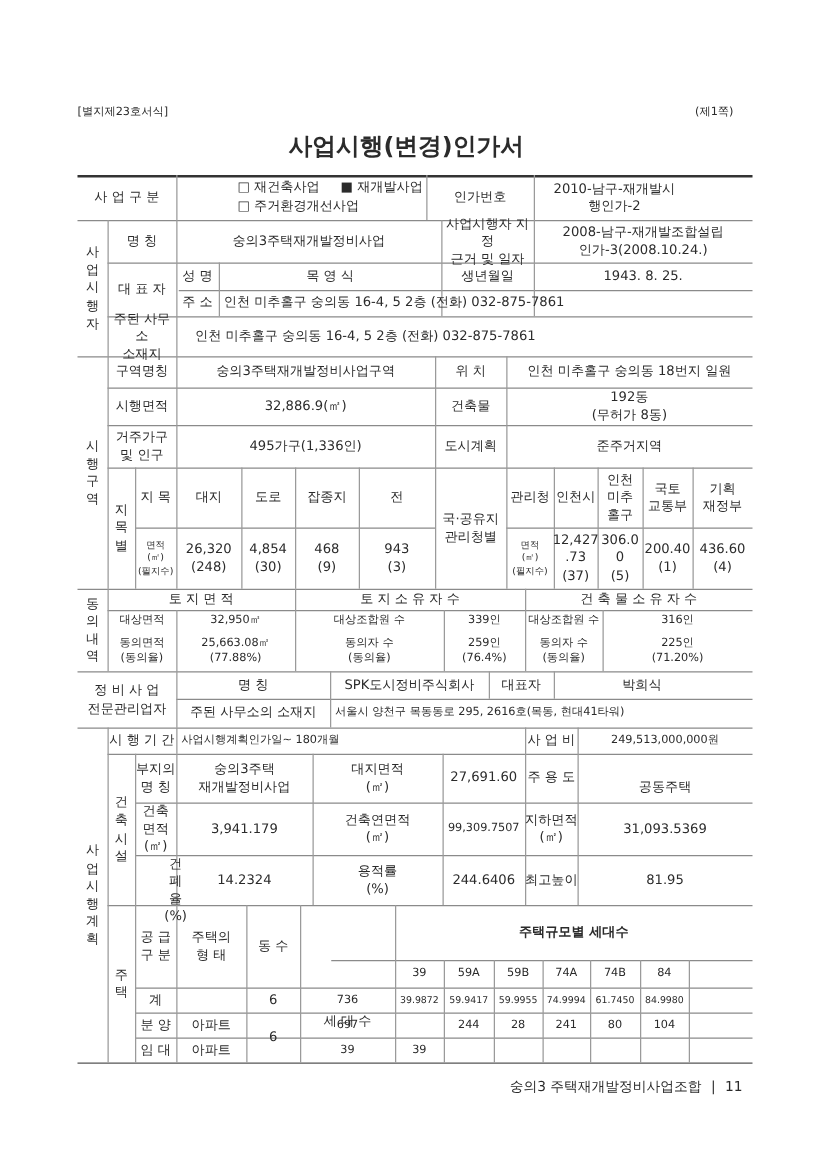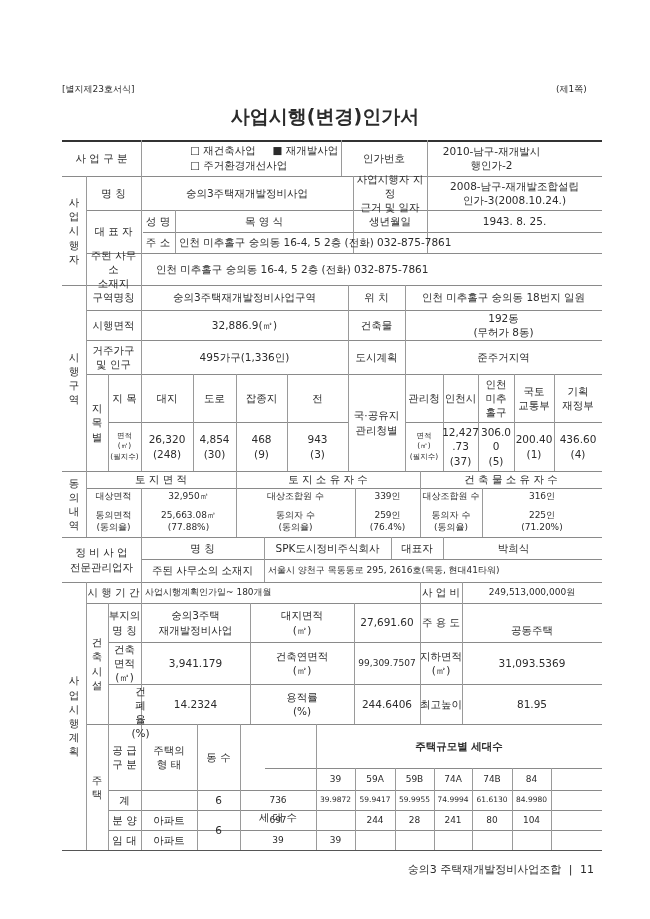--- a/index.html
+++ b/index.html
@@ -293,21 +293,21 @@
 <div class="t sm" style="left:472px;top:768px;width:40px;height:22px;">74B</div>
 <div class="t sm" style="left:512px;top:768px;width:39px;height:22px;">84</div>
 
 <div class="t" style="left:108px;top:790px;width:33px;height:20px;">계</div>
 <div class="t" style="left:197px;top:790px;width:43px;height:20px;">6</div>
 <div class="t sm" style="left:240px;top:790px;width:76px;height:20px;">736</div>
 <div class="t xs" style="left:316px;top:790px;width:39px;height:20px;">39.9872</div>
 <div class="t xs" style="left:355px;top:790px;width:40px;height:20px;">59.9417</div>
 <div class="t xs" style="left:395px;top:790px;width:39px;height:20px;">59.9955</div>
 <div class="t xs" style="left:434px;top:790px;width:38px;height:20px;">74.9994</div>
-<div class="t xs" style="left:472px;top:790px;width:40px;height:20px;">61.6130</div>
+<div class="t xs" style="left:472px;top:790px;width:40px;height:20px;">61.7450</div>
 <div class="t xs" style="left:512px;top:790px;width:39px;height:20px;">84.9980</div>
 
 <div class="t" style="left:108px;top:810px;width:33px;height:20px;">분  양</div>
 <div class="t" style="left:141px;top:810px;width:56px;height:20px;">아파트</div>
 <div class="t" style="left:197px;top:810px;width:43px;height:40px;">6</div>
 <div class="t sm" style="left:240px;top:810px;width:76px;height:20px;">697</div>
 <div class="t sm" style="left:355px;top:810px;width:40px;height:20px;">244</div>
 <div class="t sm" style="left:395px;top:810px;width:39px;height:20px;">28</div>
 <div class="t sm" style="left:434px;top:810px;width:38px;height:20px;">241</div>
 <div class="t sm" style="left:472px;top:810px;width:40px;height:20px;">80</div>

